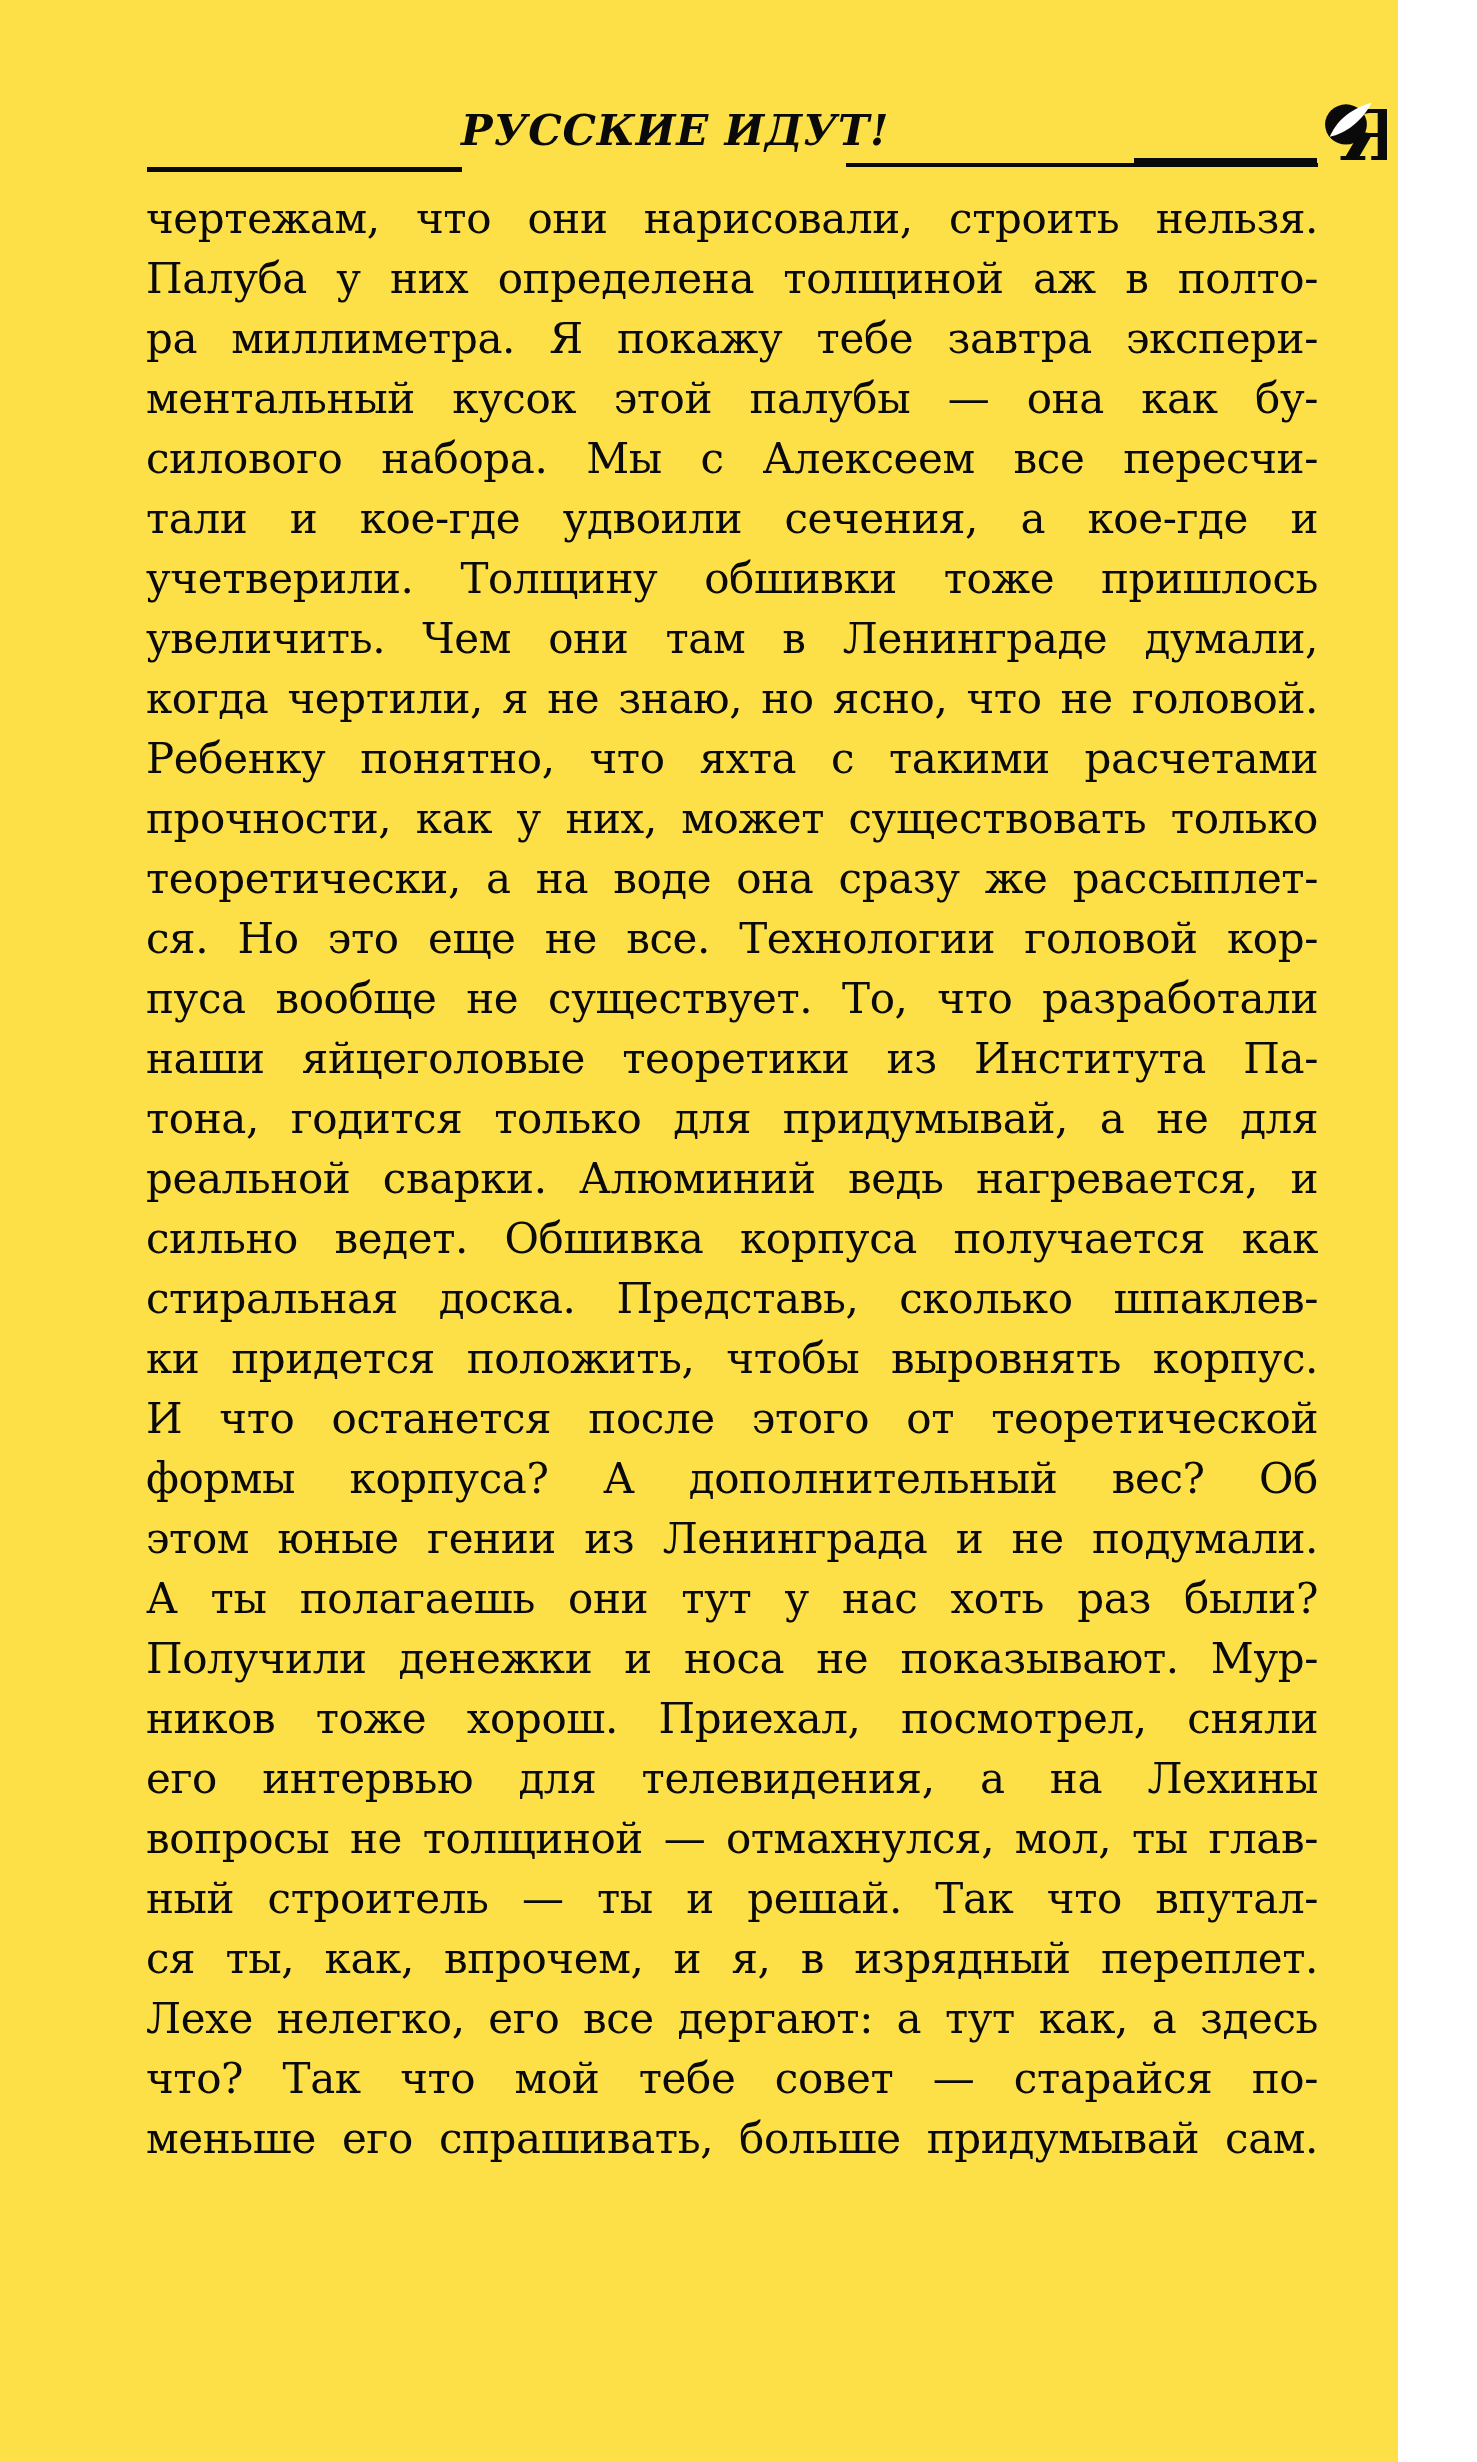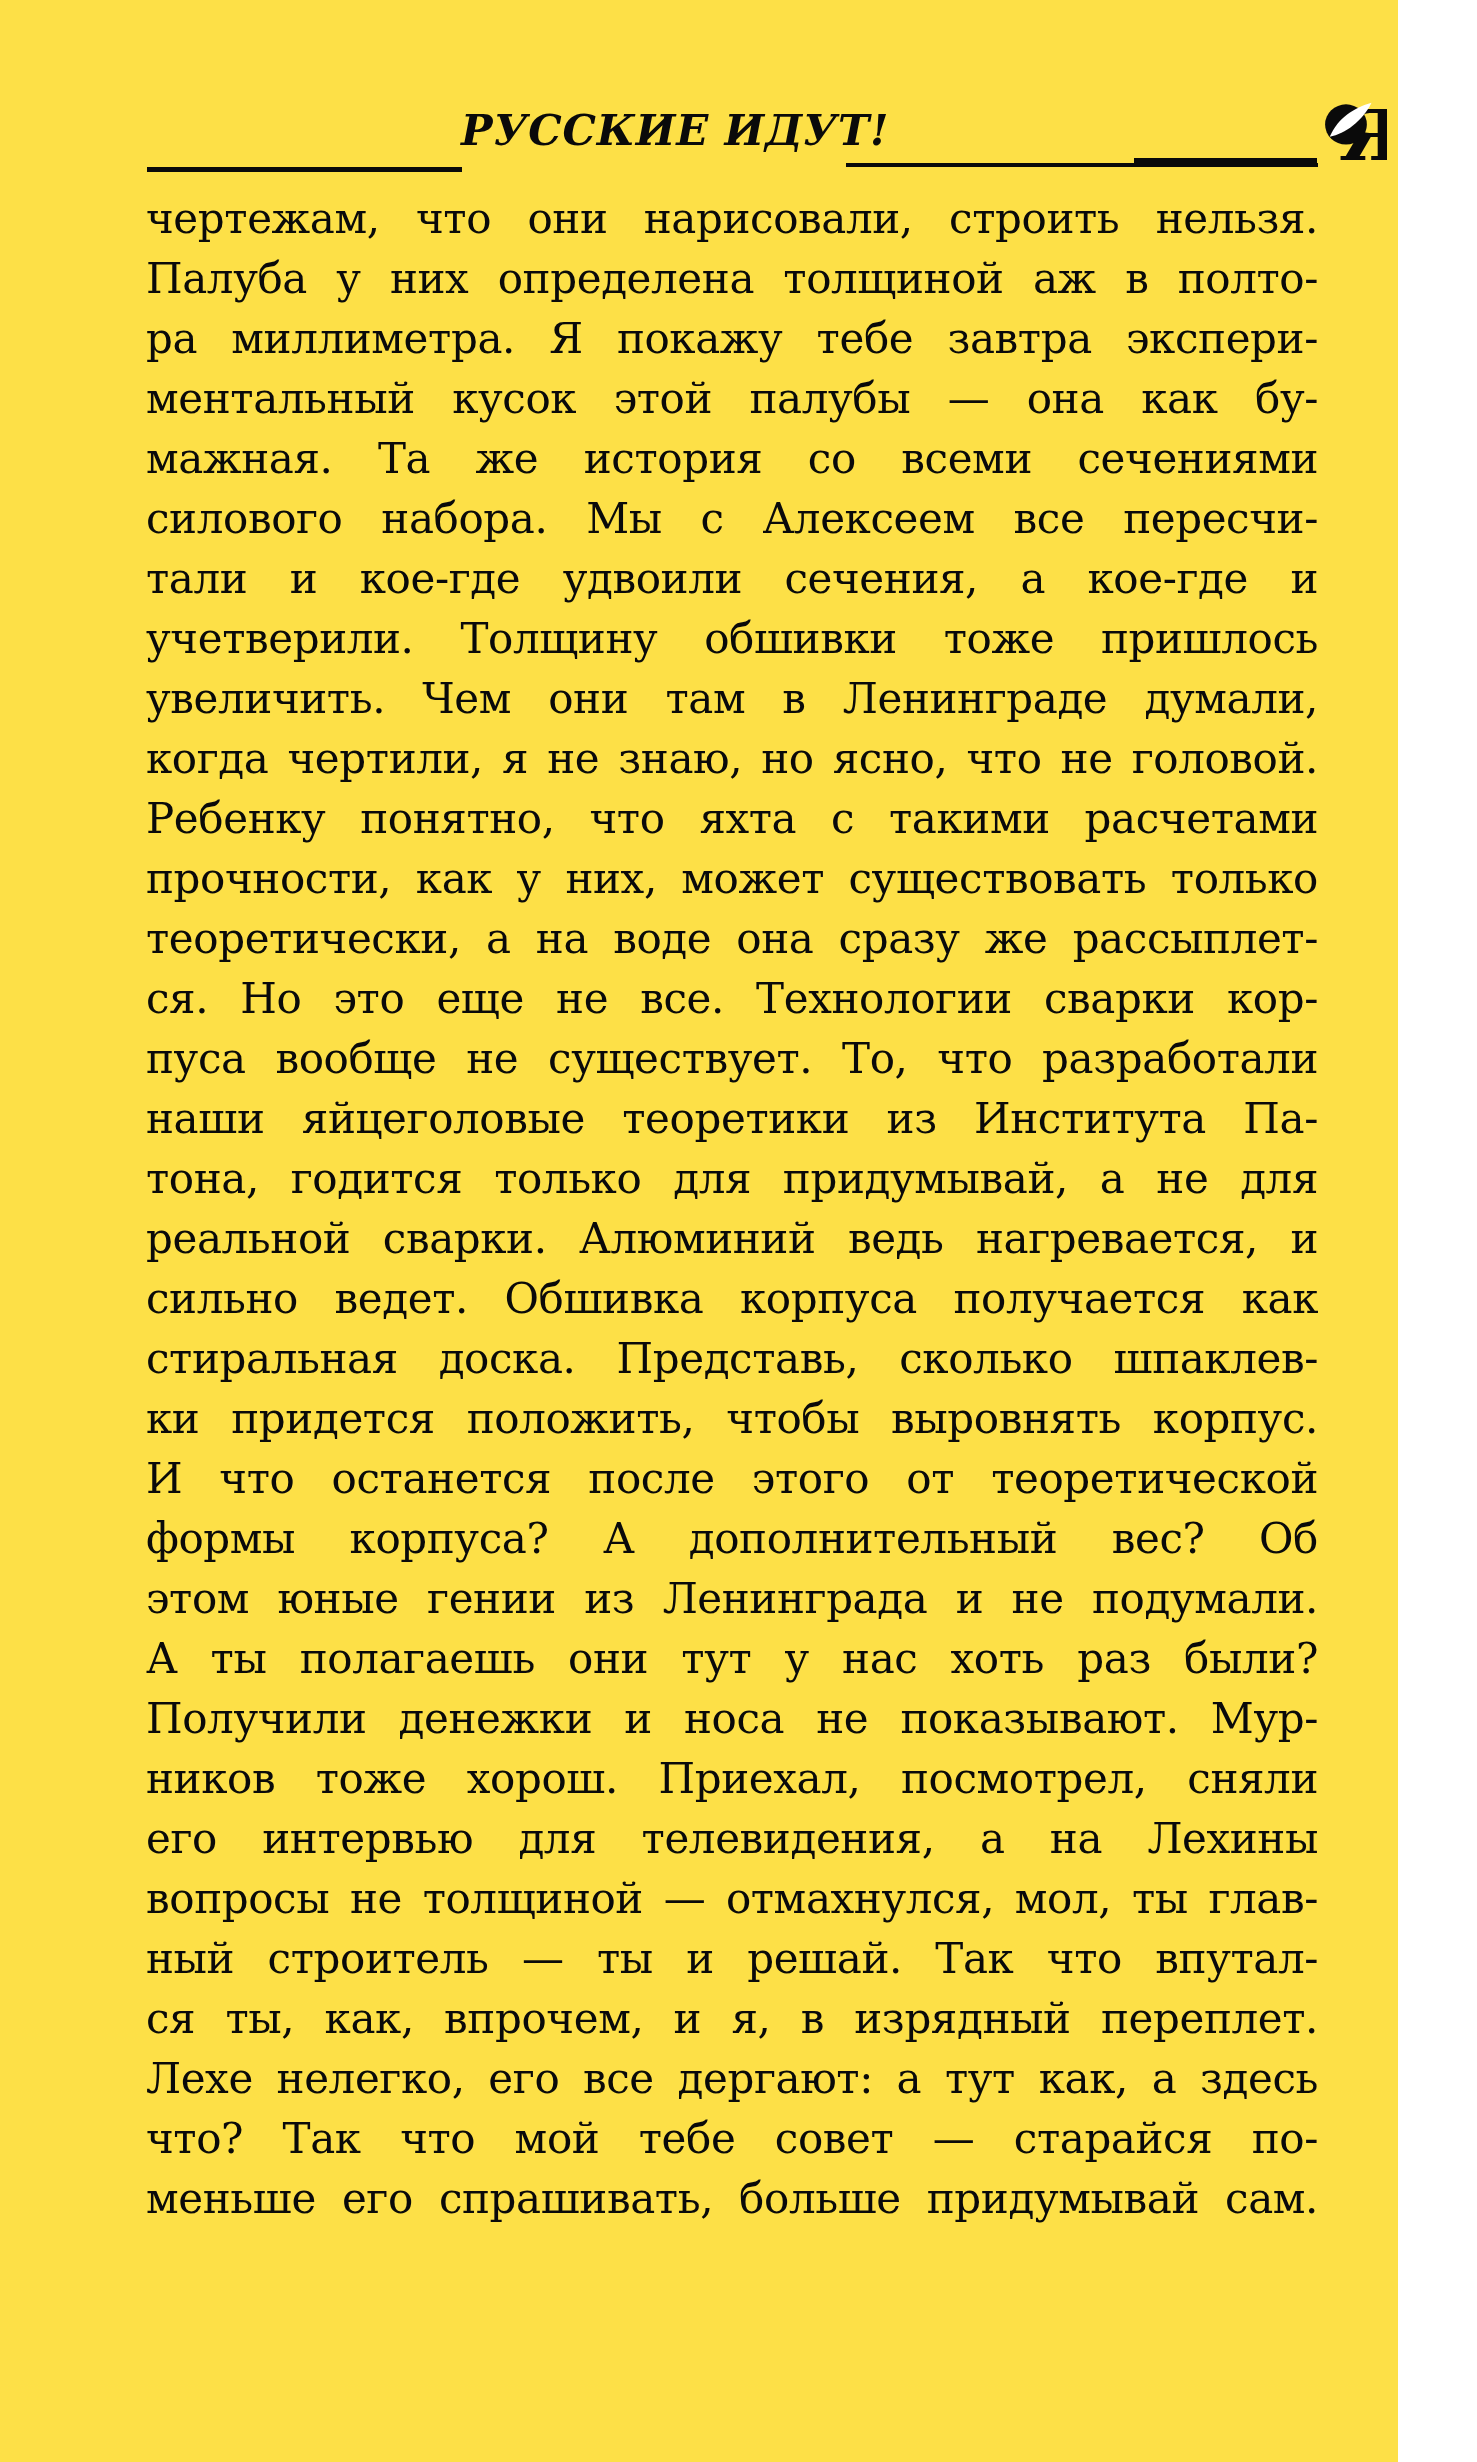--- a/index.html
+++ b/index.html
@@ -79,30 +79,29 @@
         <path d="M10 54 C 20 30, 42 16, 64 10 C 52 34, 30 50, 10 54 Z" fill="#ffffff"></path>
       </svg>
     </div>
   </header>
 
   <main class="text-block">
     <div class="line">чертежам, что они нарисовали, строить нельзя.</div>
     <div class="line">Палуба у них определена толщиной аж в полто-</div>
     <div class="line">ра миллиметра. Я покажу тебе завтра экспери-</div>
     <div class="line">ментальный кусок этой палубы — она как бу-</div>
-    <div class="line">мажная. Та же история со всеми сечениями</div>
     <div class="line">силового набора. Мы с Алексеем все пересчи-</div>
     <div class="line">тали и кое-где удвоили сечения, а кое-где и</div>
     <div class="line">учетверили. Толщину обшивки тоже пришлось</div>
     <div class="line">увеличить. Чем они там в Ленинграде думали,</div>
     <div class="line">когда чертили, я не знаю, но ясно, что не головой.</div>
     <div class="line">Ребенку понятно, что яхта с такими расчетами</div>
     <div class="line">прочности, как у них, может существовать только</div>
     <div class="line">теоретически, а на воде она сразу же рассыплет-</div>
-    <div class="line">ся. Но это еще не все. Технологии сварки кор-</div>
+    <div class="line">ся. Но это еще не все. Технологии головой кор-</div>
     <div class="line">пуса вообще не существует. То, что разработали</div>
     <div class="line">наши яйцеголовые теоретики из Института Па-</div>
     <div class="line">тона, годится только для придумывай, а не для</div>
     <div class="line">реальной сварки. Алюминий ведь нагревается, и</div>
     <div class="line">сильно ведет. Обшивка корпуса получается как</div>
     <div class="line">стиральная доска. Представь, сколько шпаклев-</div>
     <div class="line">ки придется положить, чтобы выровнять корпус.</div>
     <div class="line">И что останется после этого от теоретической</div>
     <div class="line">формы корпуса? А дополнительный вес? Об</div>
     <div class="line">этом юные гении из Ленинграда и не подумали.</div>

